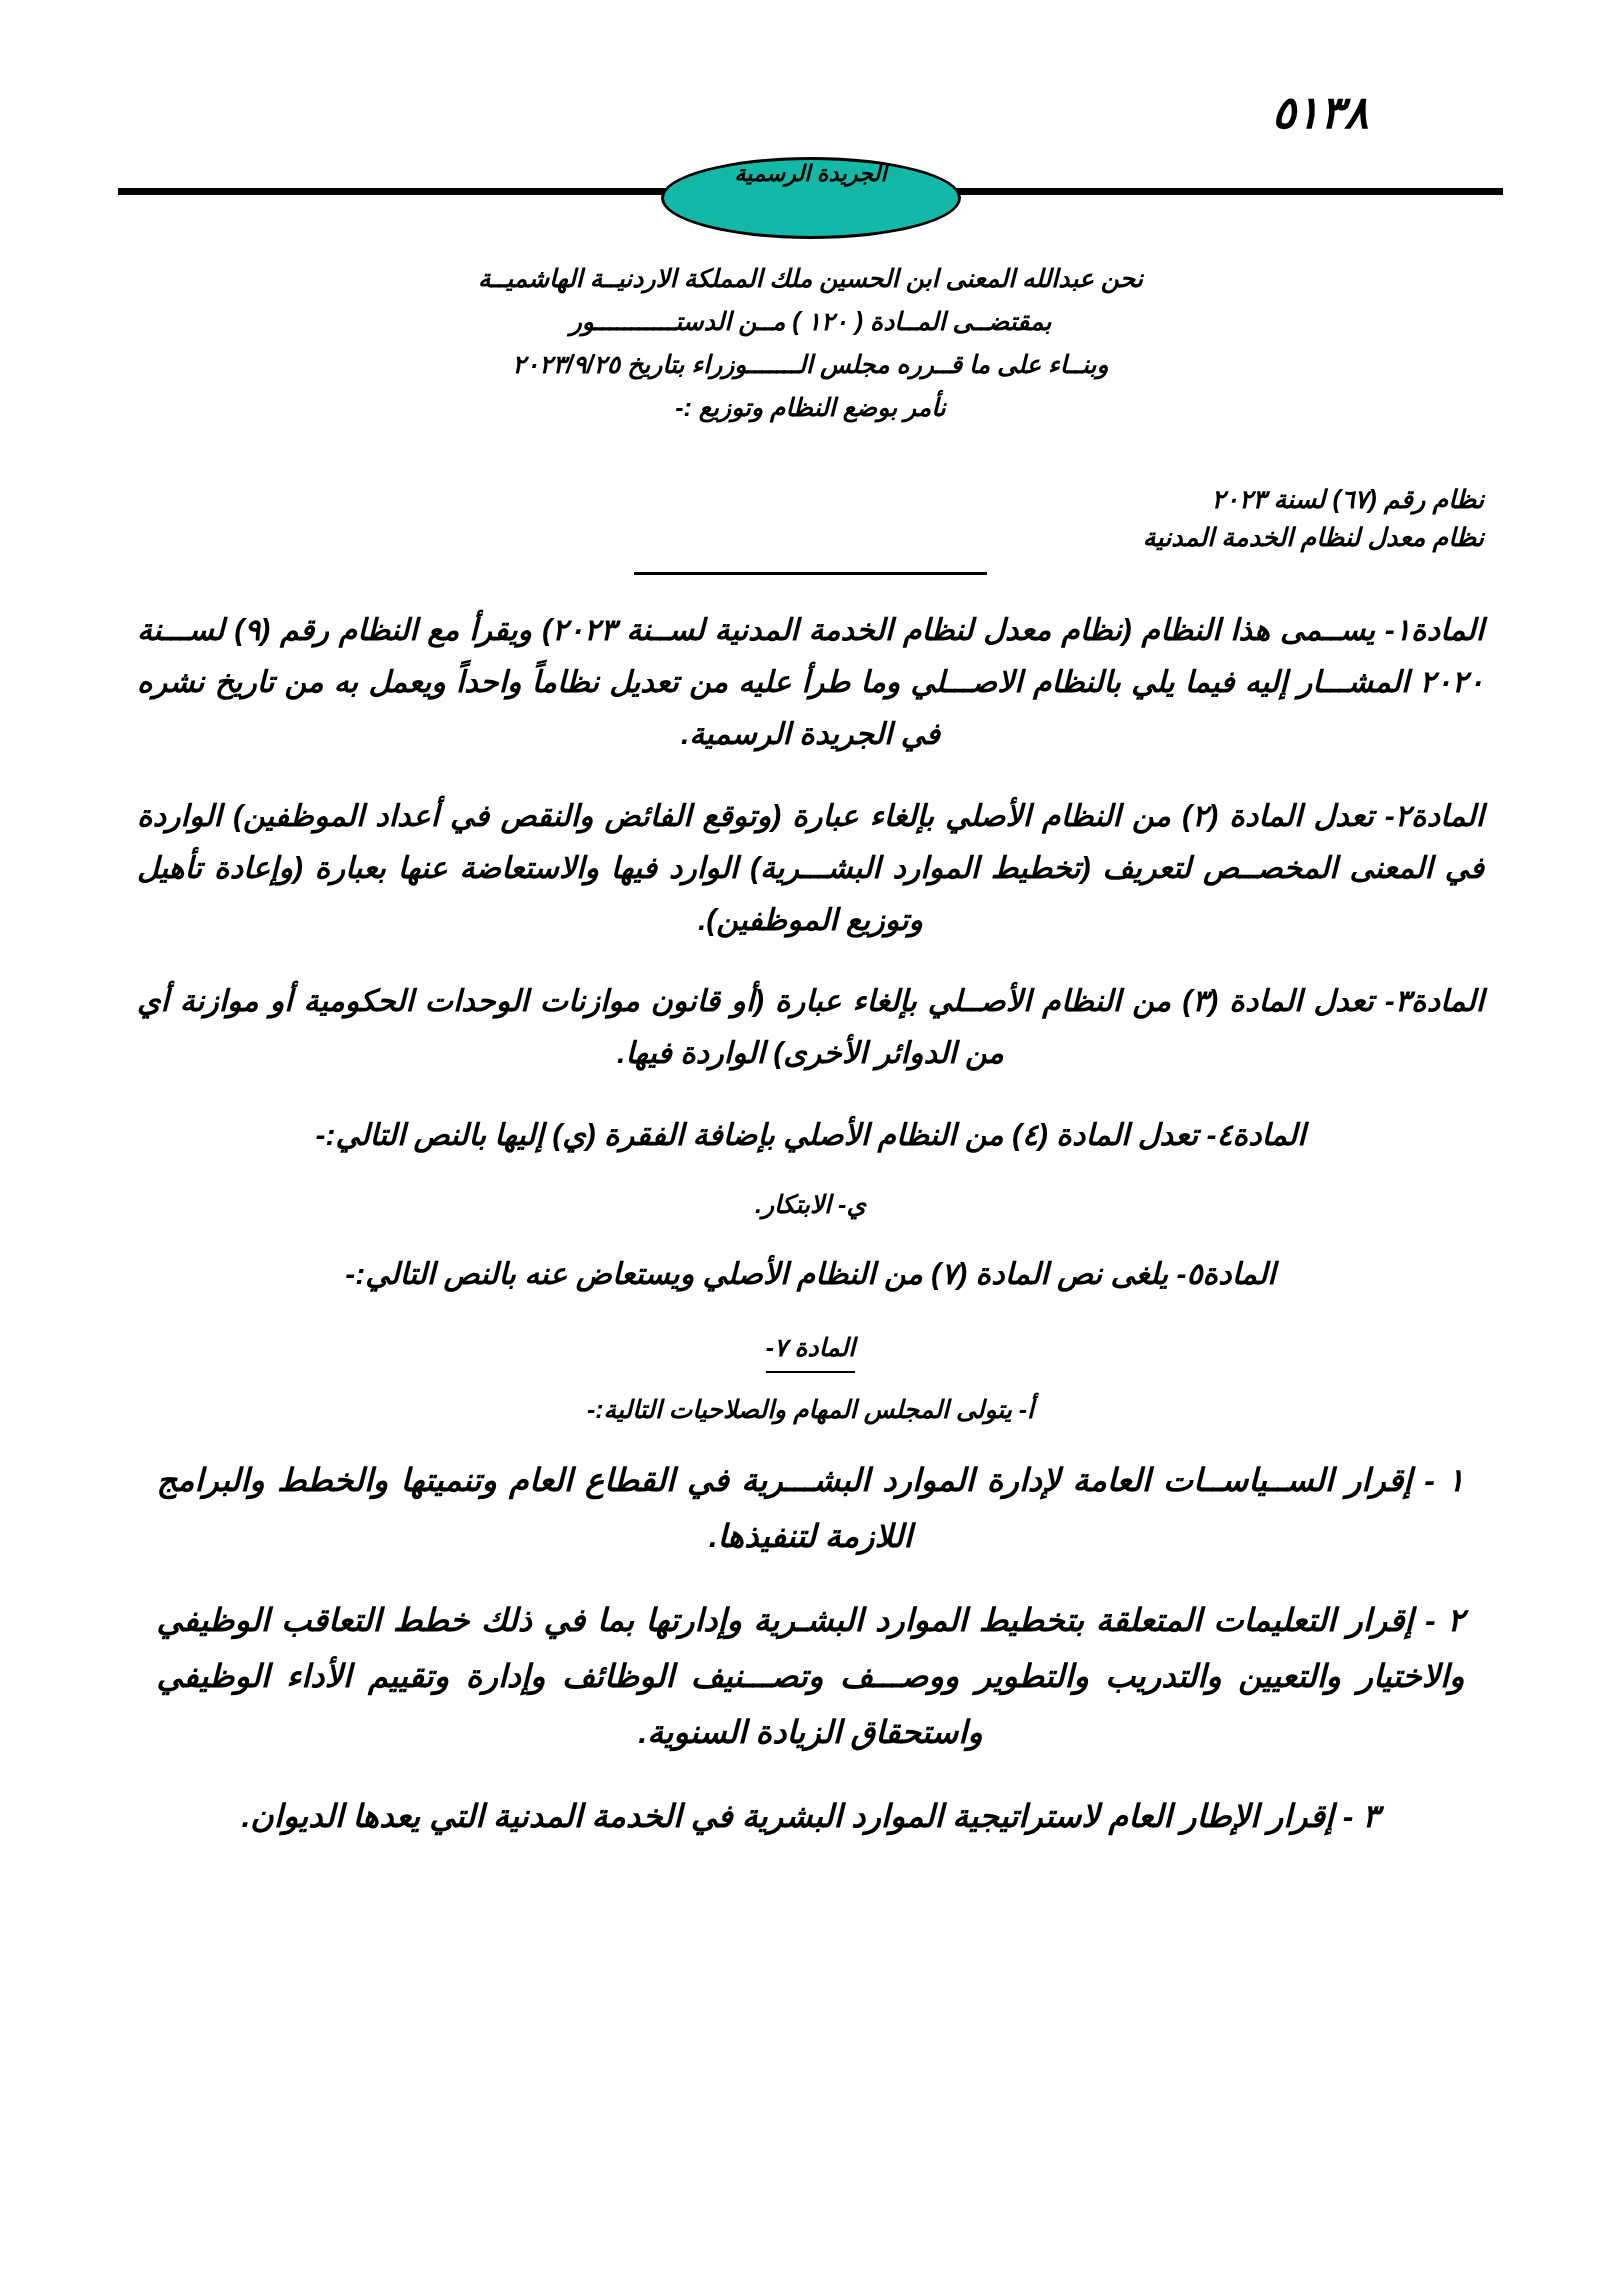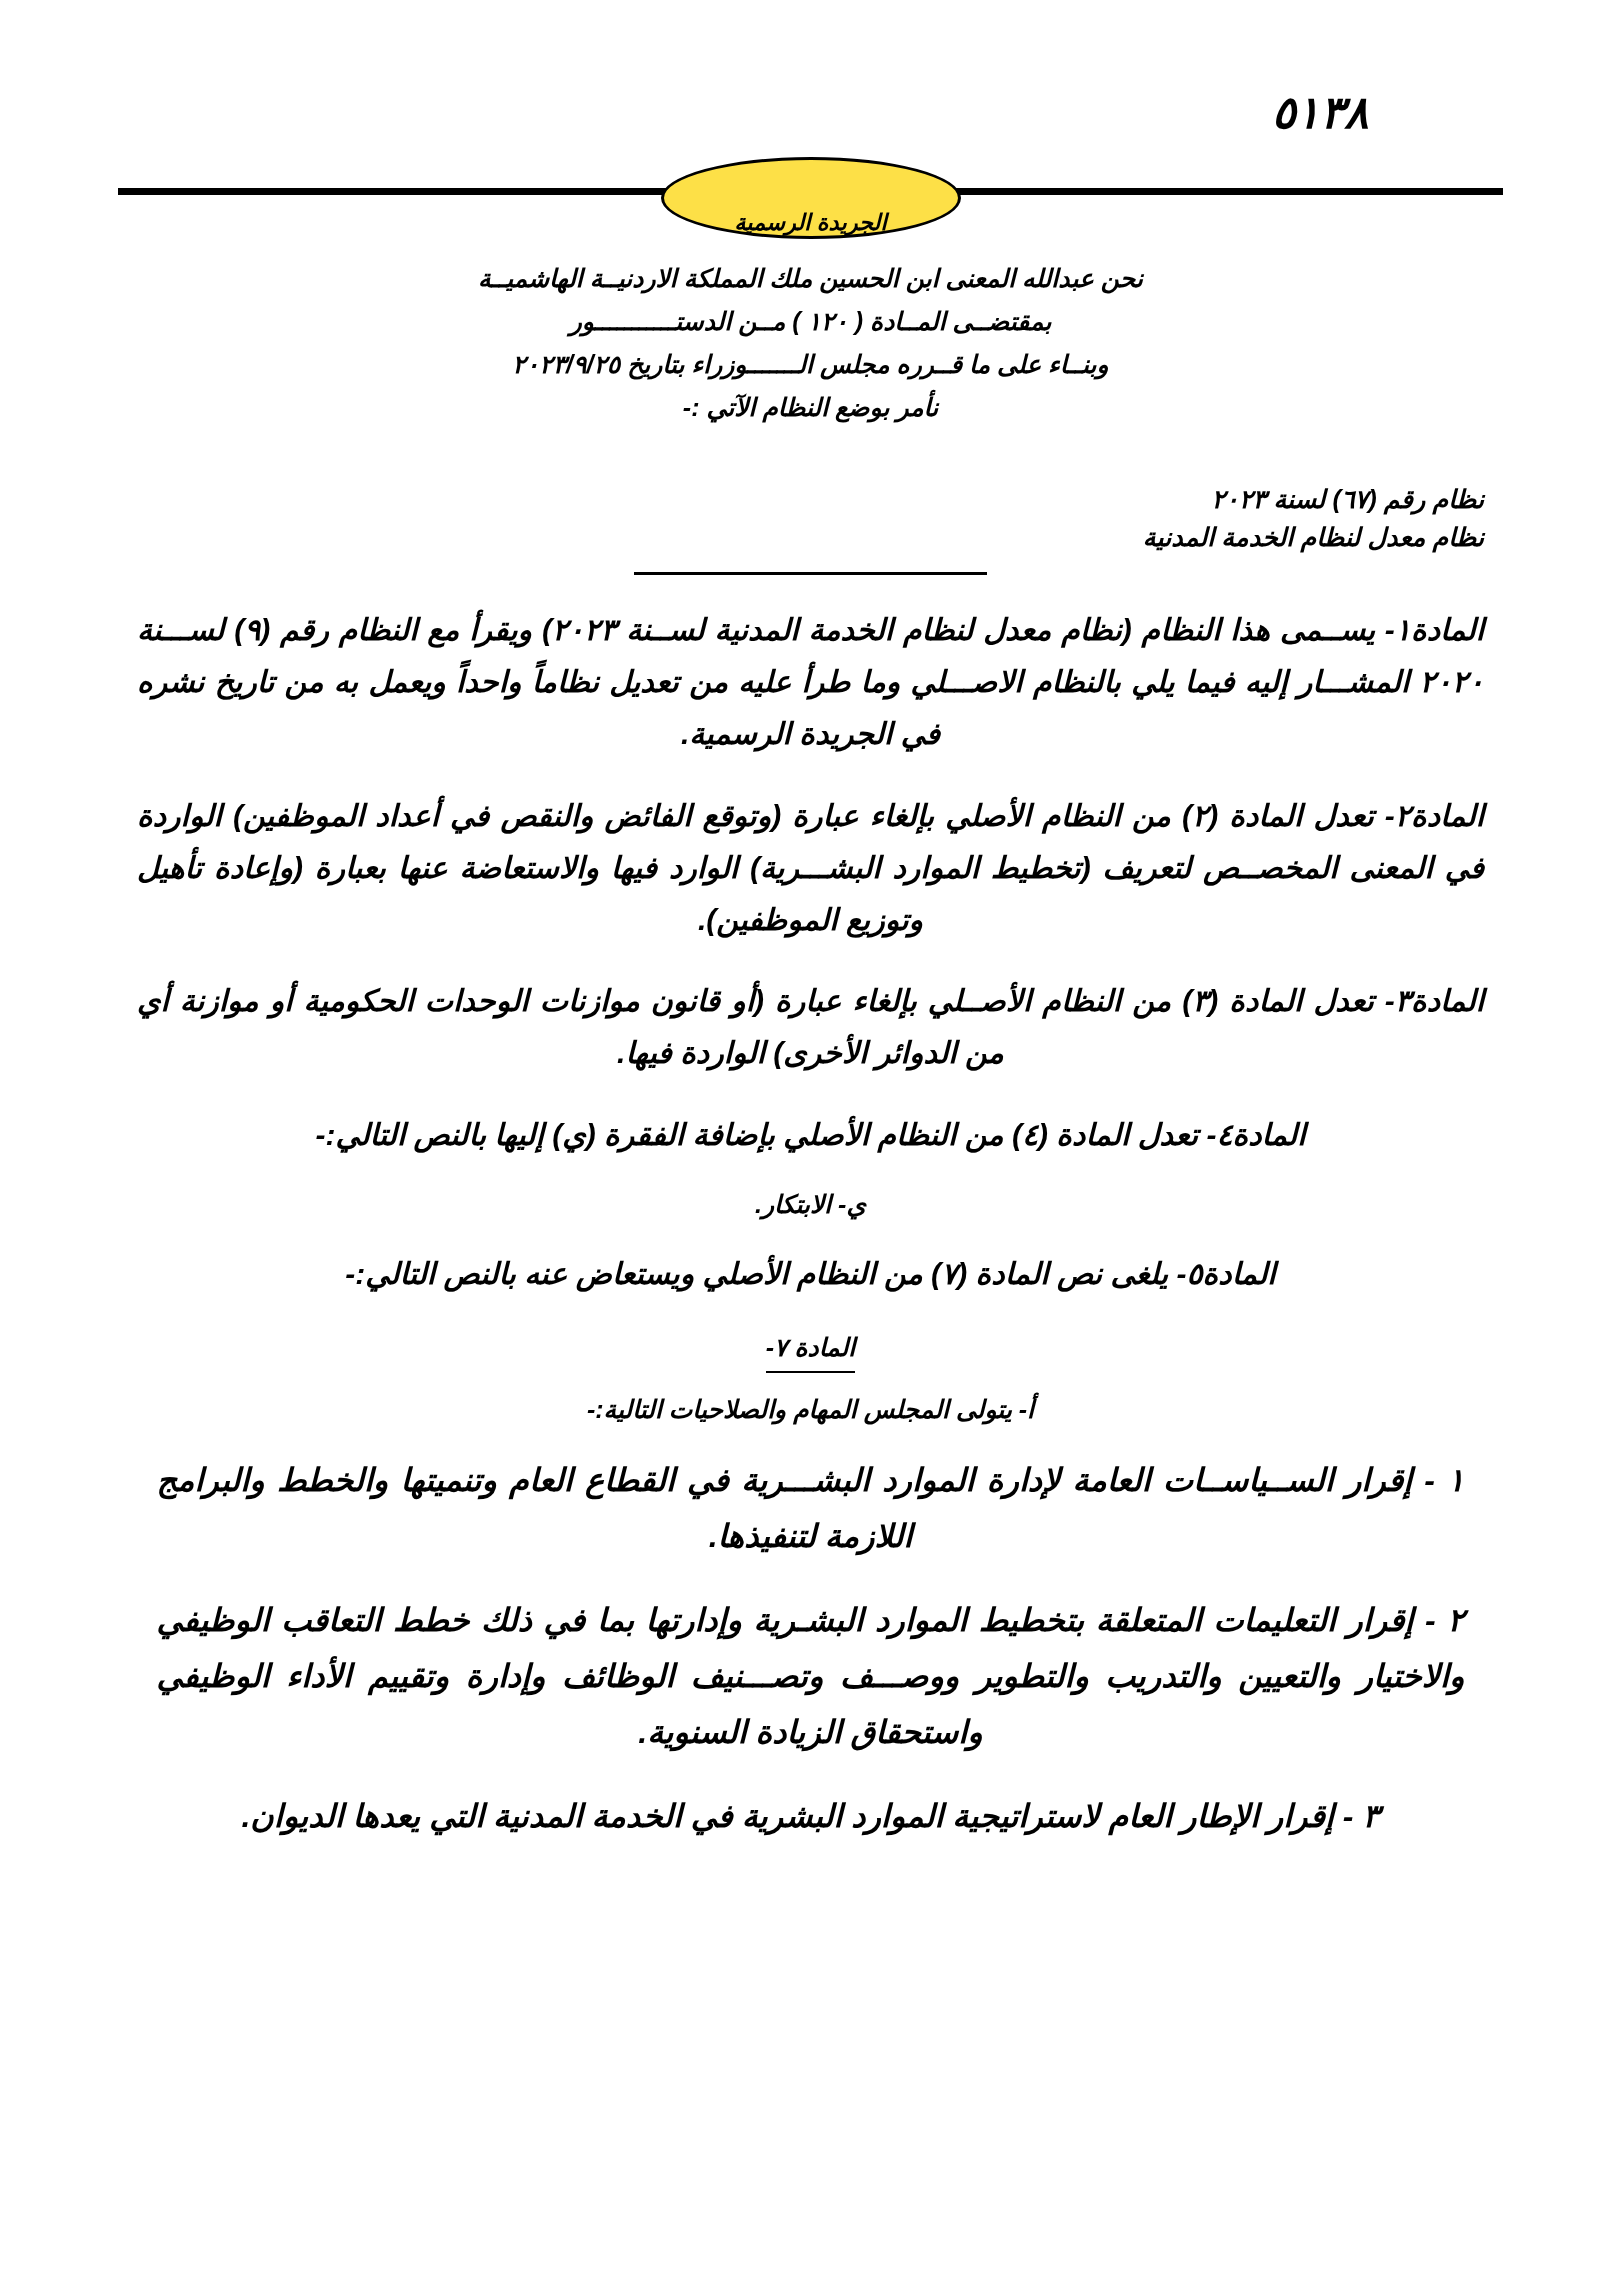--- a/index.html
+++ b/index.html
@@ -59,23 +59,23 @@
   }
   .header-oval {
     position: absolute;
     top: 0px;
     left: 50%;
     transform: translateX(-50%);
     width: 294px;
     height: 76px;
     border: 3.9px solid #000;
     border-radius: 50%;
-    background: #fde047;
+    background: #14b8a6;
     display: flex;
-    align-items: flex-end;
+    align-items: flex-start;
     justify-content: center;
   }
   .header-oval span {
     font-family: "Liberation Sans", sans-serif;
     font-size: 22.5px;
     font-weight: 700;
     color: #000;
   }
 
   
@@ -168,21 +168,21 @@
       <span>الجريدة الرسمية</span>
     </div>
   </div>
 
   <div class="content">
 
     <div class="preamble">
       <div>نحن عبدالله المعنى ابن الحسين ملك المملكة الاردنيــة الهاشميــة</div>
       <div>بمقتضــى المــادة ( ١٢٠ ) مــن الدستـــــــــــور</div>
       <div>وبنــاء على ما قــرره مجلس الـــــــوزراء بتاريخ ٢٠٢٣/٩/٢٥</div>
-      <div>نأمر بوضع النظام الآتي :-</div>
+      <div>نأمر بوضع النظام وتوزيع :-</div>
     </div>
 
     <div class="title-block">
       <div>نظام رقم (٦٧) لسنة ٢٠٢٣</div>
       <div>نظام معدل لنظام الخدمة المدنية</div>
       <div class="title-rule"></div>
     </div>
 
     <div class="article">المادة١- يســمى هذا النظام (نظام معدل لنظام الخدمة المدنية لســنة ٢٠٢٣) ويقرأ مع النظام رقم (٩) لســـنة ٢٠٢٠ المشـــار إليه فيما يلي بالنظام الاصـــلي وما طرأ عليه من تعديل نظاماً واحداً ويعمل به من تاريخ نشره في الجريدة الرسمية.</div>
     <div class="article">المادة٢- تعدل المادة (٢) من النظام الأصلي بإلغاء عبارة (وتوقع الفائض والنقص في أعداد الموظفين) الواردة في المعنى المخصــص لتعريف (تخطيط الموارد البشـــرية) الوارد فيها والاستعاضة عنها بعبارة (وإعادة تأهيل وتوزيع الموظفين).</div>

